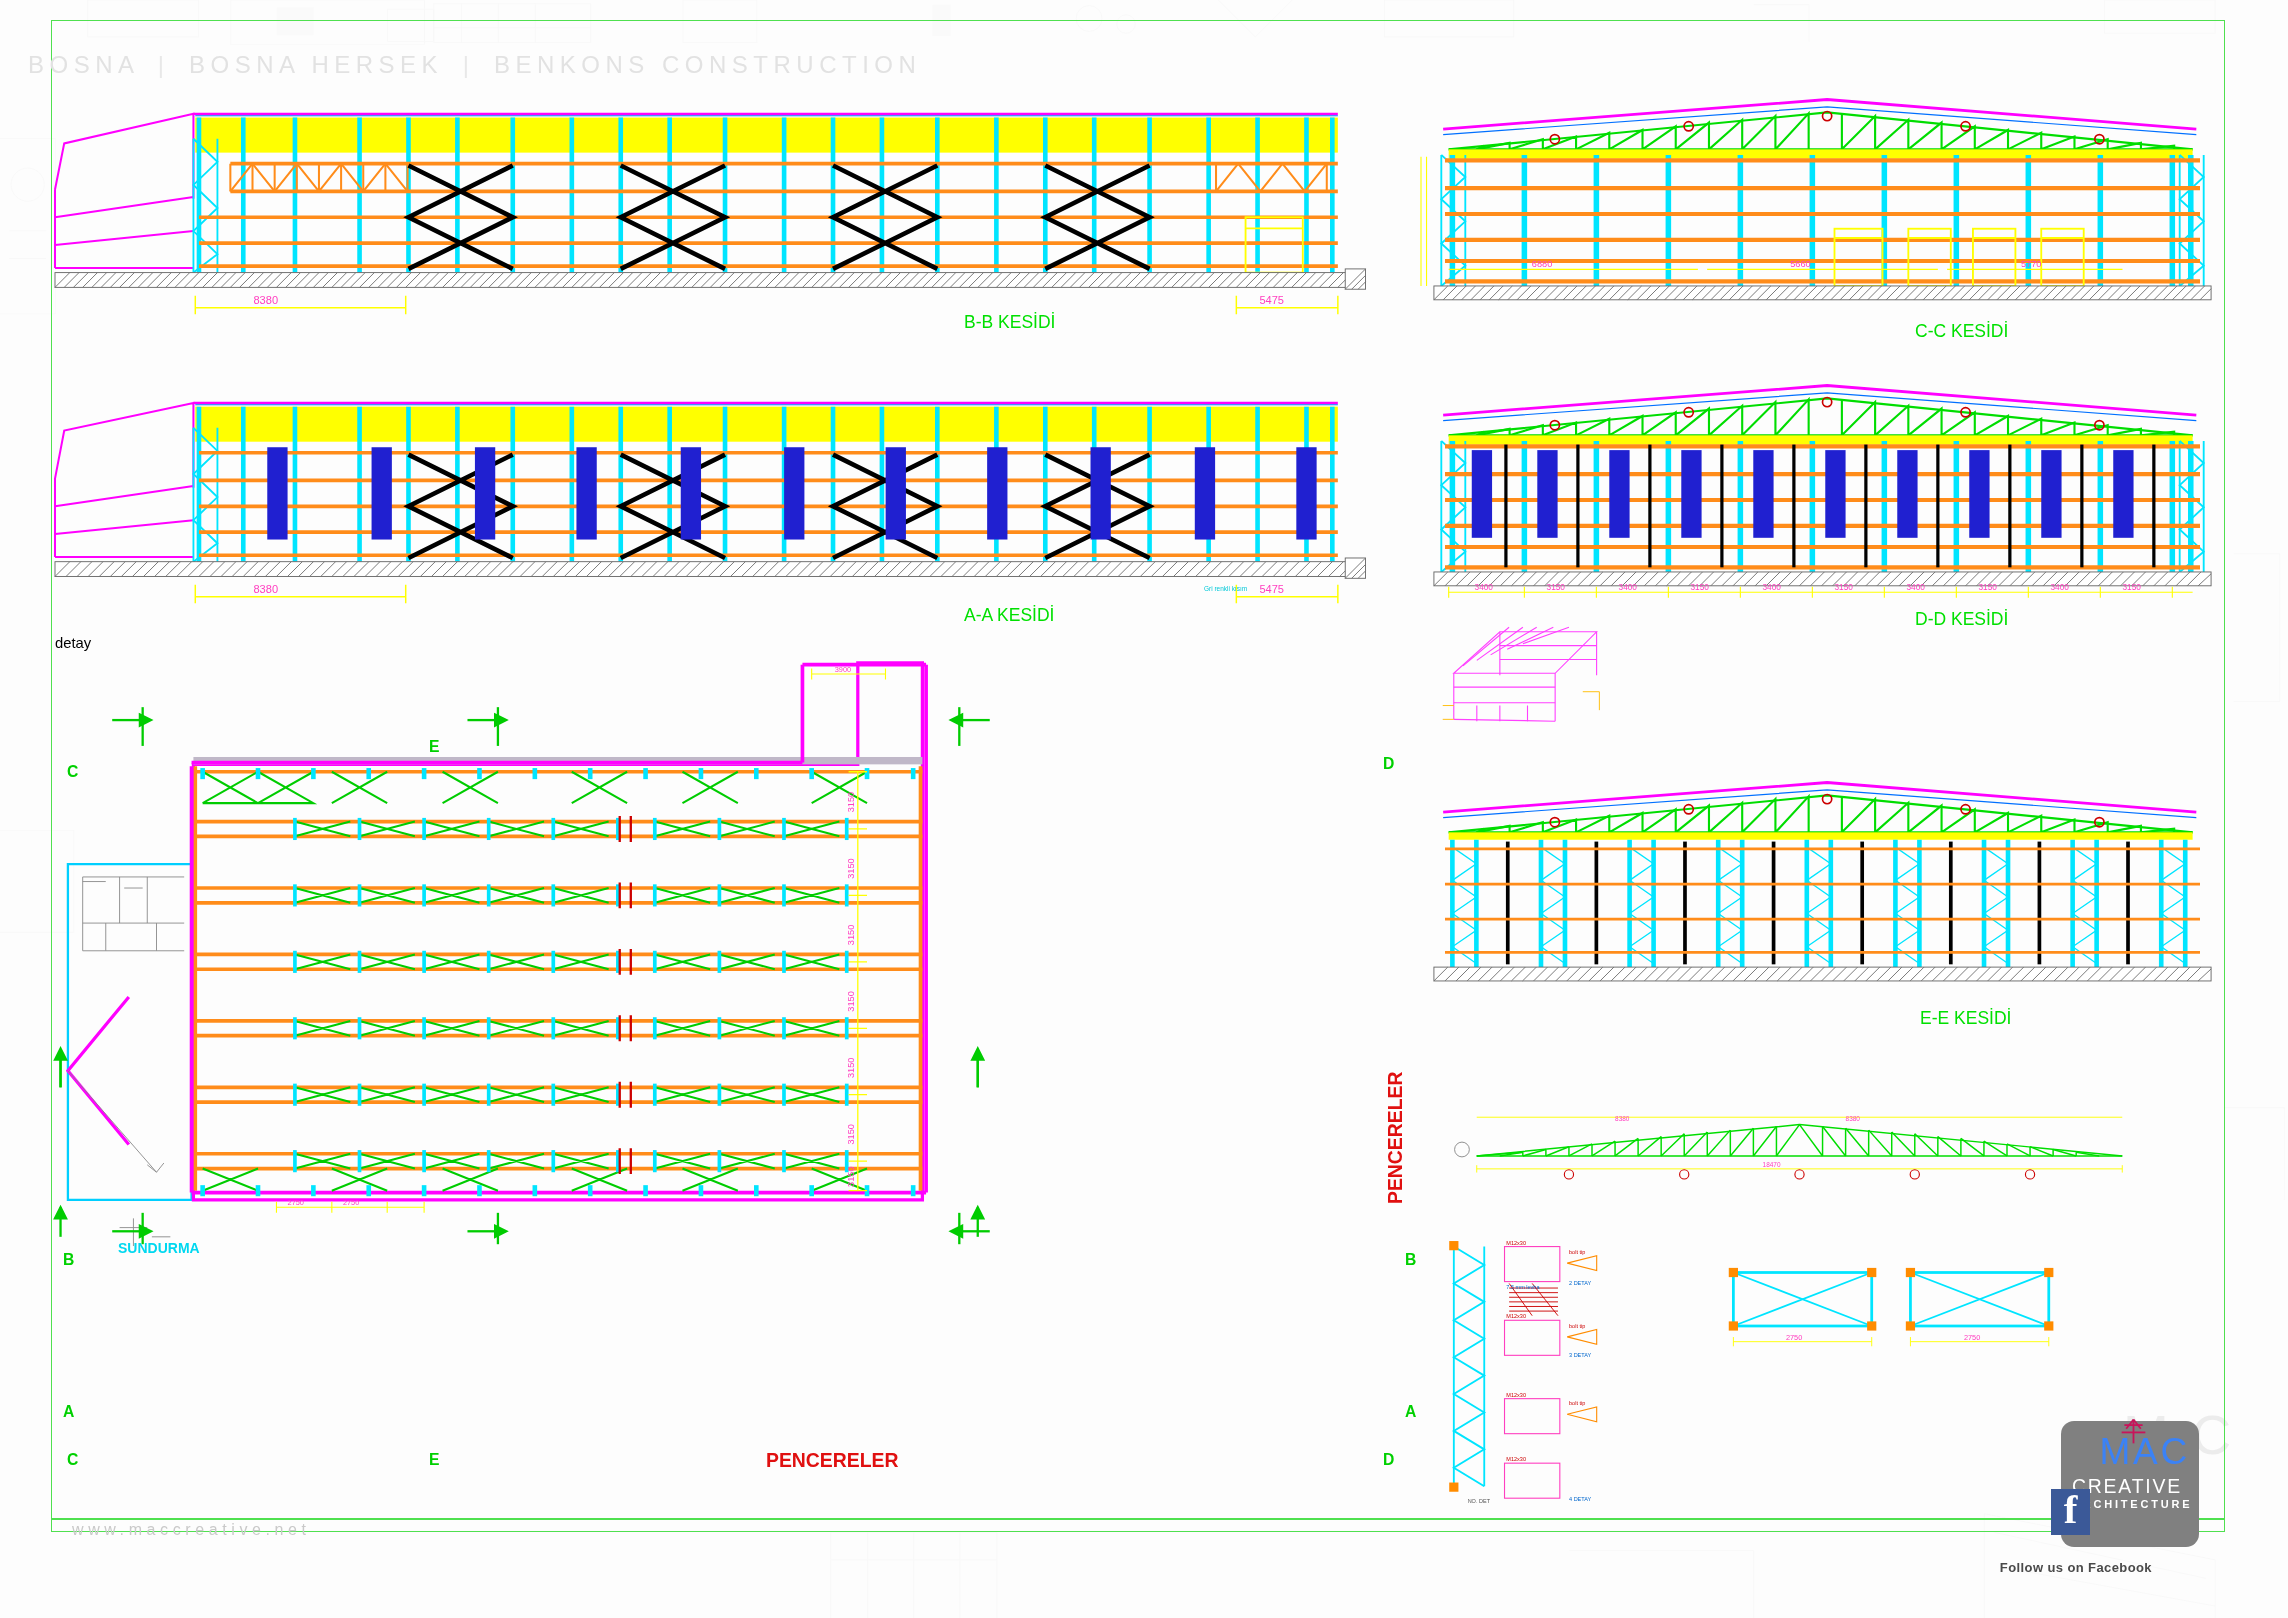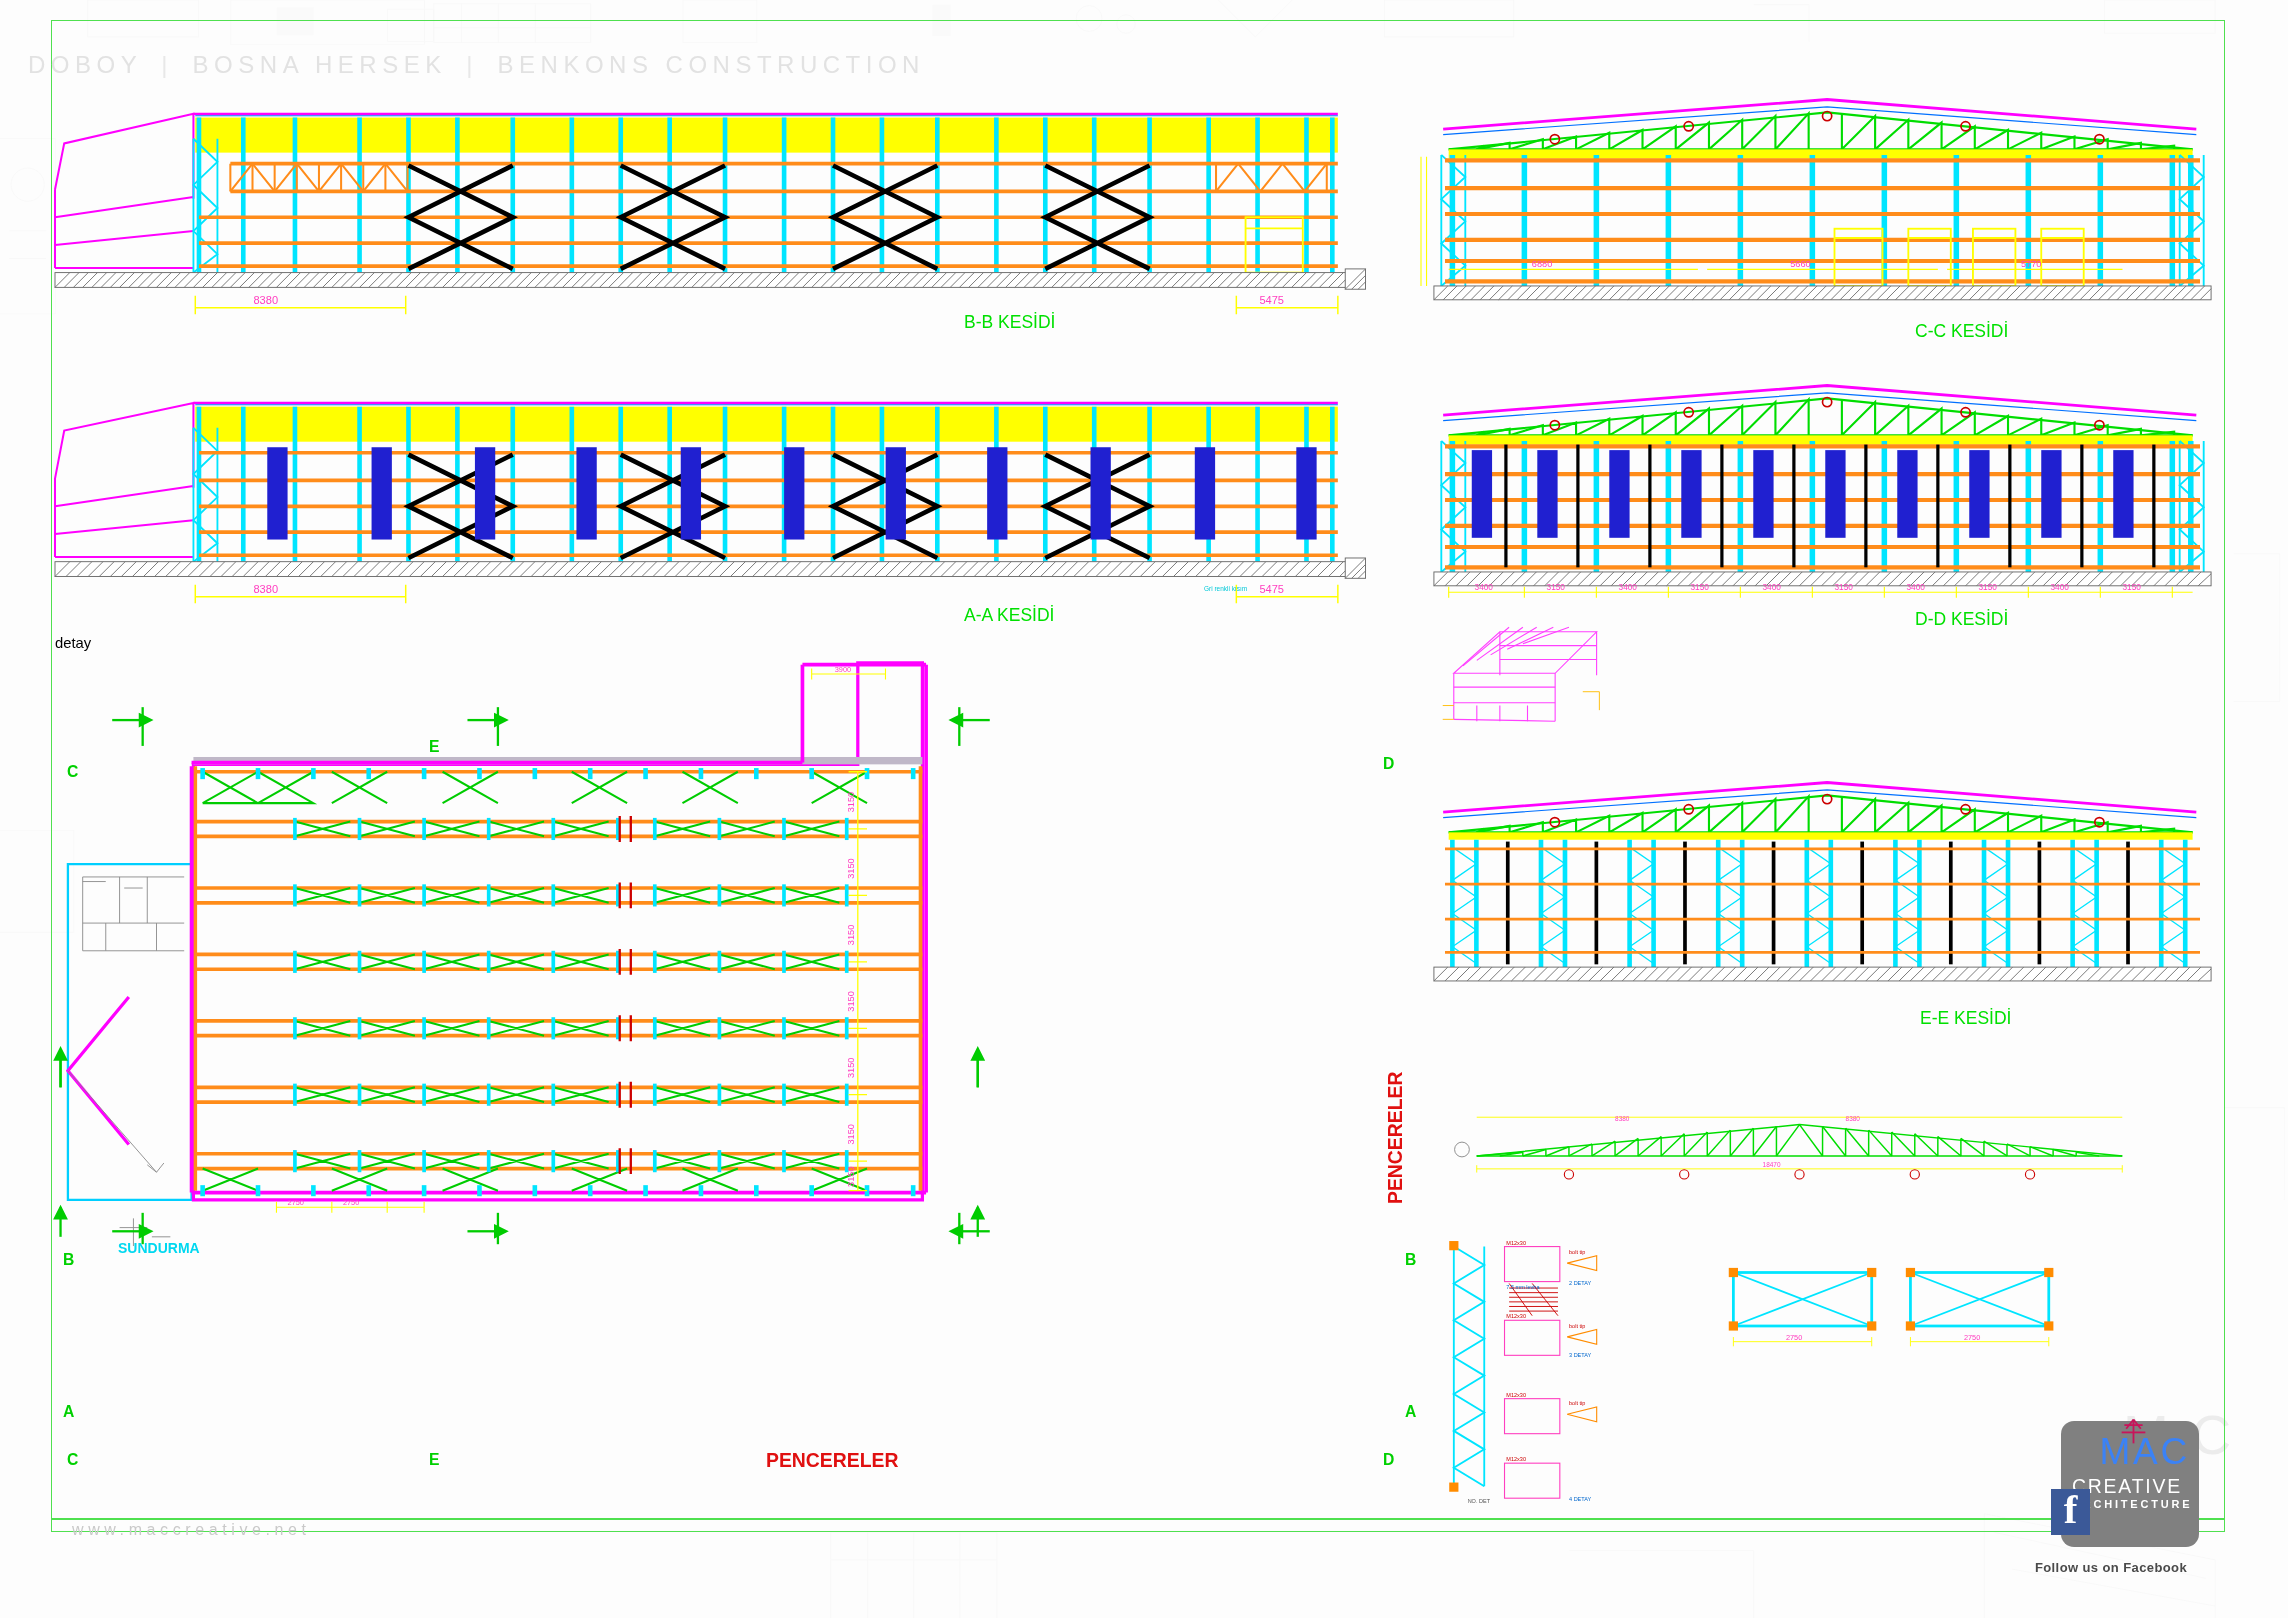--- a/index.html
+++ b/index.html
@@ -54,21 +54,21 @@
   .logo-arch{
     position:absolute;left:2072px;top:1498px;width:118px;text-align:center;
     color:#ffffff;font-size:11px;letter-spacing:2.8px;font-weight:bold;
   }
   .fb-badge{
     position:absolute;left:2051px;top:1489px;width:39px;height:46px;
     background:#3b5998;color:#fff;font-size:41px;font-weight:bold;
     font-family:"Liberation Serif", serif;line-height:41px;text-align:center;
   }
   .fb-follow{
-    position:absolute;left:2000px;top:1560px;width:222px;text-align:center;
+    position:absolute;left:1930px;top:1560px;width:222px;text-align:right;
     color:#4a4a4a;font-size:13px;font-weight:bold;letter-spacing:0.4px;
   }
   .mac-ghost{
     position:absolute;left:2123px;top:1403px;color:#ececec;font-size:55px;
     letter-spacing:3.7px;pointer-events:none;
   }
   .plan-label{
     position:absolute;color:#e01010;font-weight:bold;font-size:19.4px;white-space:nowrap;
   }
   .plan-label.vert{transform-origin:left top;transform:rotate(-90deg);}
@@ -113,21 +113,21 @@
     </g>
   </svg>
 </div>
 
 <div class="mac-ghost">M C</div>
 
 <div class="page-frame"></div>
 <div class="footer-rule"></div>
 
 <div class="header-title">
-  <span>DOBOY</span>
+  <span>BOSNA</span>
   <span class="sep">|</span>
   <span>BOSNA HERSEK</span>
   <span class="sep">|</span>
   <span>BENKONS CONSTRUCTION</span>
 </div>
 
 <div class="dwg" style="left:55px;top:88px;width:1329px;height:240px;">
   <svg width="1329" height="240" viewBox="0 0 1440 260">
 
     <g stroke="#ff00ff" stroke-width="2.2" fill="none">

